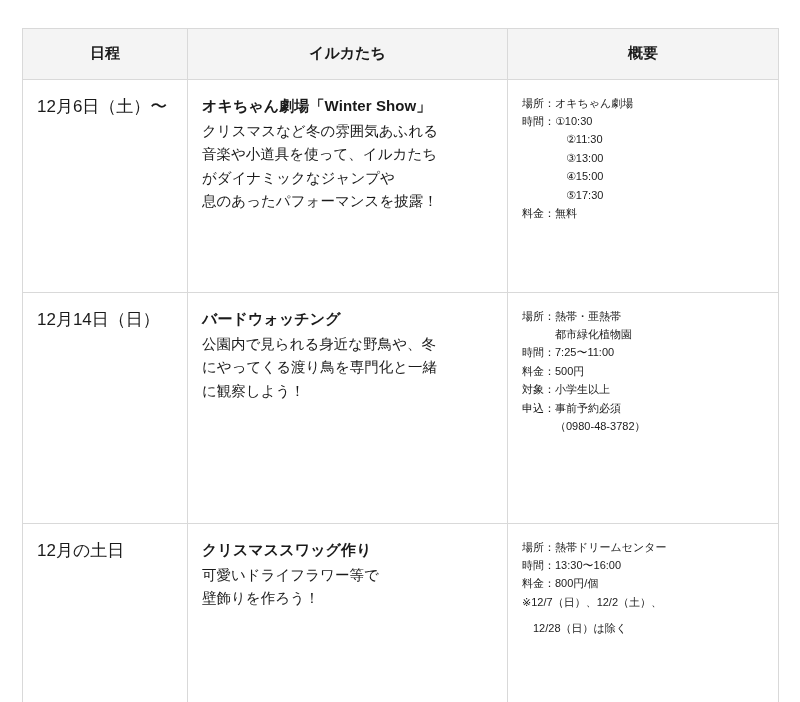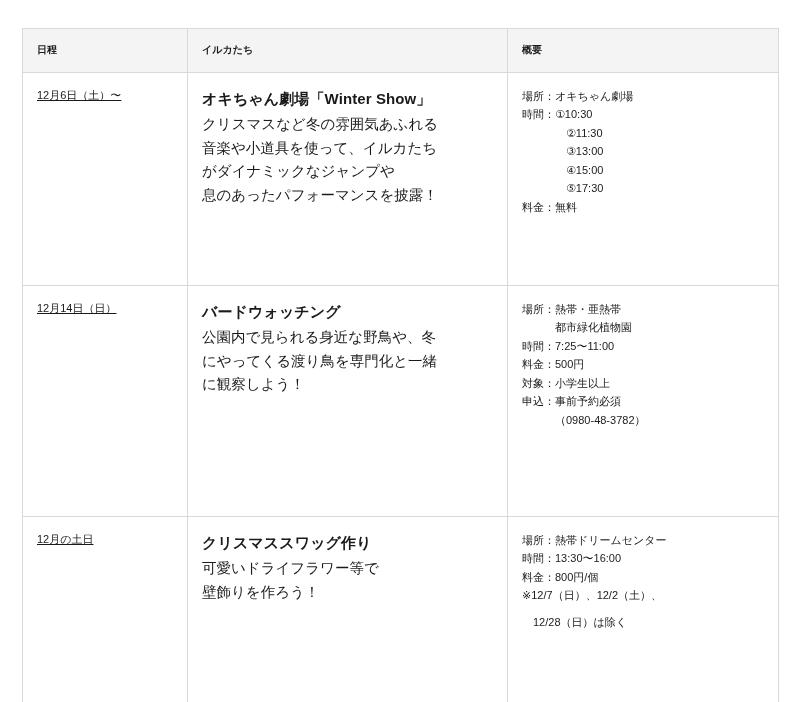--- a/index.html
+++ b/index.html
@@ -28,36 +28,35 @@
     border: 1px solid #d9d9d9;
   }
   table.schedule th,
   table.schedule td {
     border: 1px solid #d9d9d9;
     vertical-align: top;
     padding: 14px 14px 16px 14px;
   }
   thead th {
     background: #f4f4f4;
-    text-align: left;
+    text-align: center;
     font-weight: bold;
-    font-size: 10px;
+    font-size: 15px;
     padding-top: 17px;
     padding-bottom: 17px;
     line-height: 1.3;
   }
   col.c-date { width: 165px; }
   col.c-event { width: 320px; }
   col.c-detail { width: 271px; }
 
   td.date-cell {
-    font-size: 11px;
+    font-size: 17px;
     line-height: 1.5;
     padding-top: 16px;
-    text-decoration: underline;
   }
   td.event-cell {
     font-size: 14.5px;
     line-height: 1.62;
   }
   .event-title {
     font-weight: bold;
     font-size: 15px;
     display: block;
     margin-bottom: 2px;

